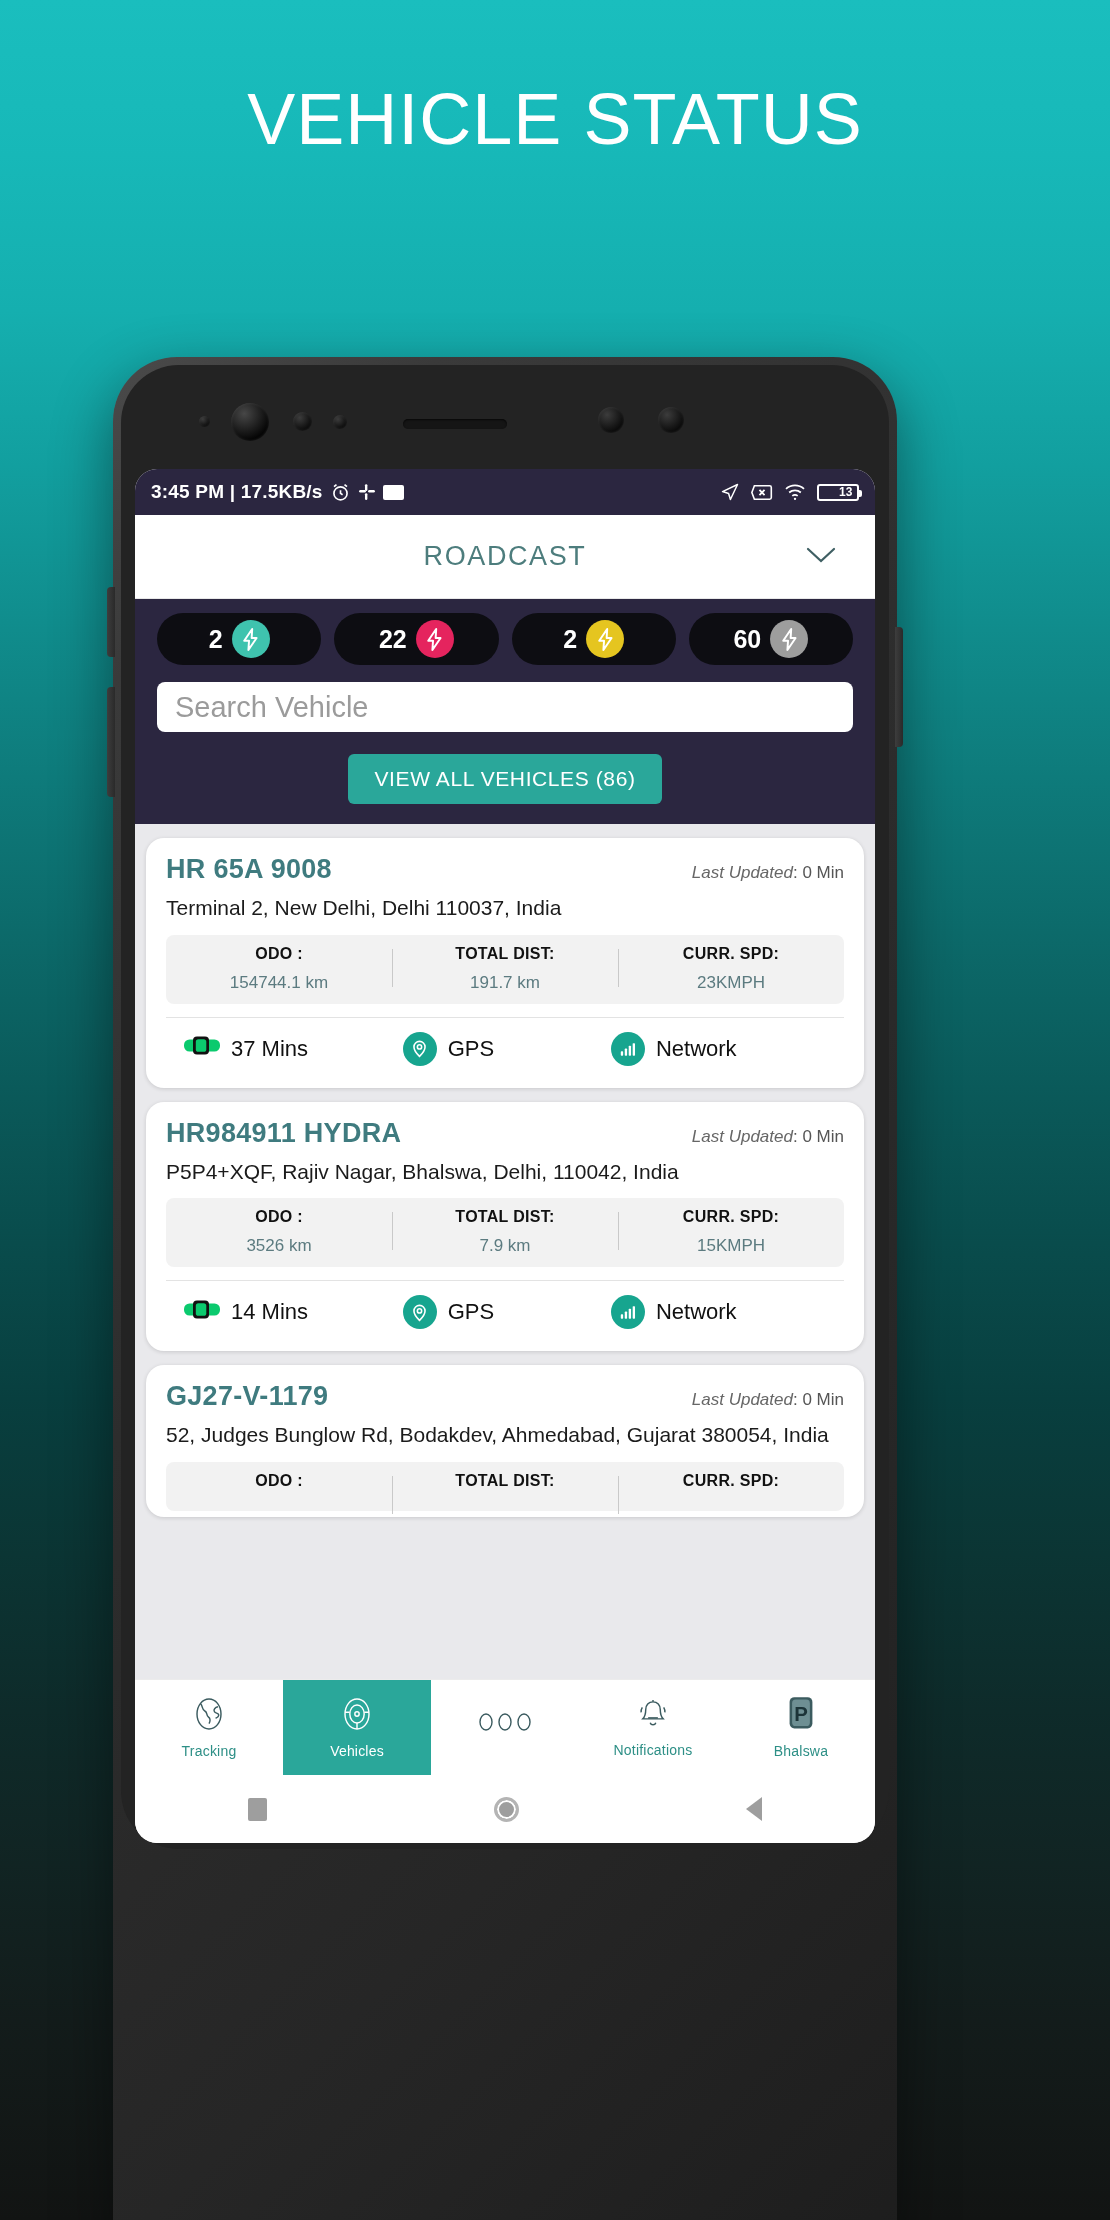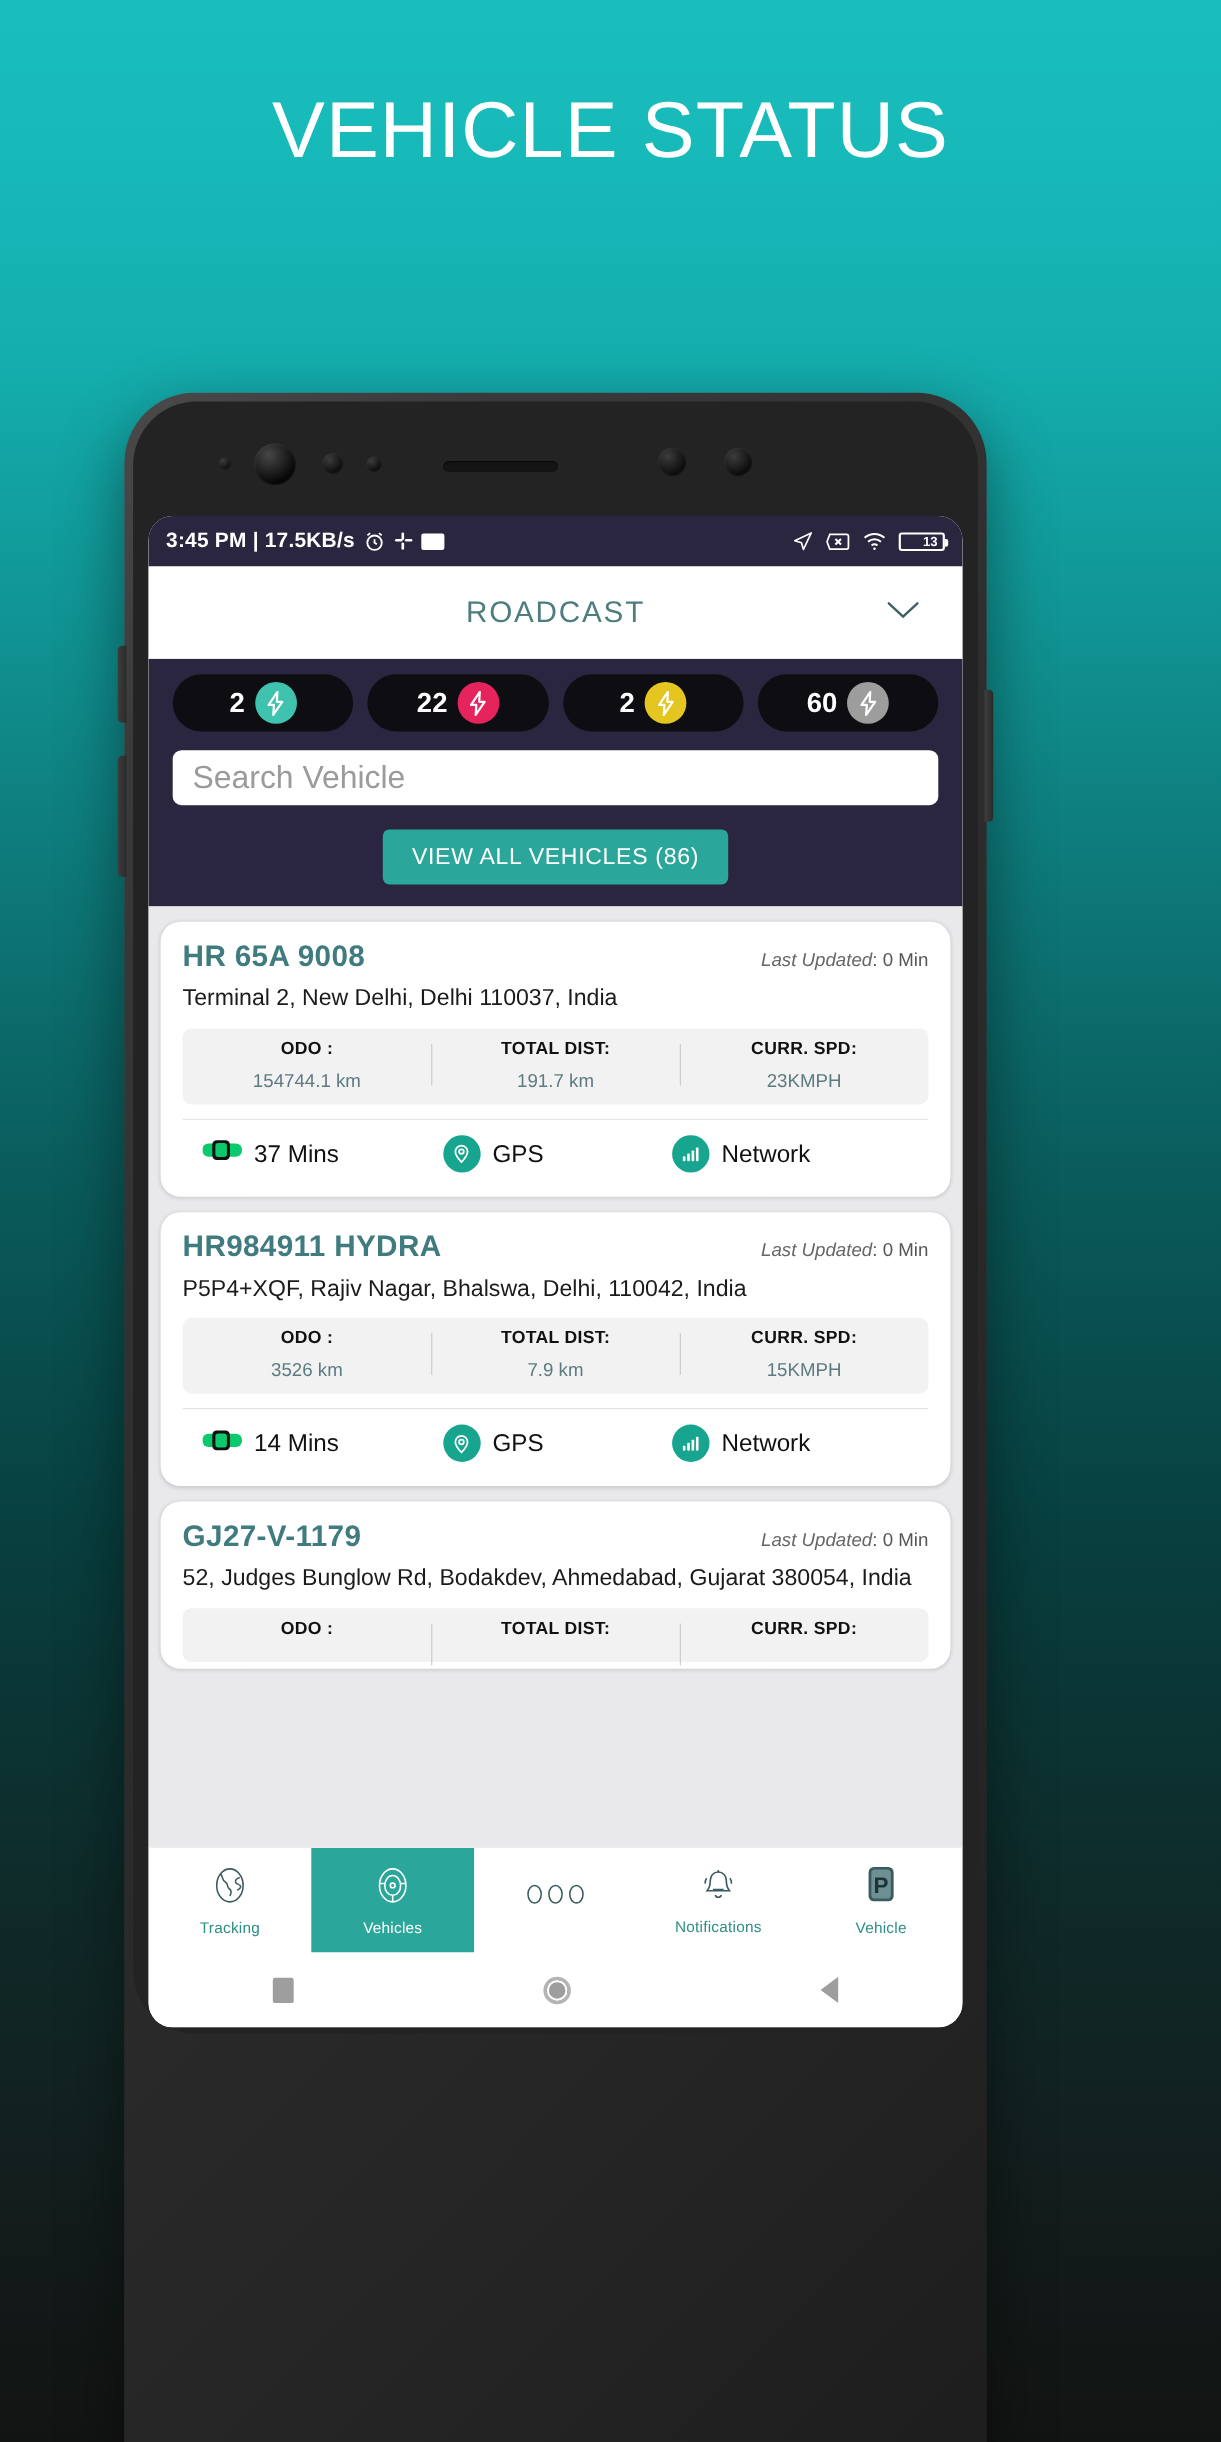--- a/index.html
+++ b/index.html
@@ -692,21 +692,21 @@
       </div>
 
       <div class="nav-item">
         <span>
           <svg width="30" height="36" viewBox="0 0 24 30">
             <rect x="2.5" y="1" width="19" height="26" rx="4" fill="#3b5b5f"></rect>
             <rect x="4.6" y="3" width="14.8" height="22" rx="3" fill="#6e8f93"></rect>
             <text x="12" y="20.5" font-family="Liberation Sans, sans-serif" font-size="17" font-weight="700" fill="#1c3438" text-anchor="middle">P</text>
           </svg>
         </span>
-        <span class="nav-label">Vehicle</span>
+        <span class="nav-label">Bhalswa</span>
       </div>
     </div>
 
     <div class="android-nav">
       <div class="an-btn">
           <span class="an-square"></span>
         </div>
       <div class="an-btn">
           <span class="an-circle"></span>
         </div>

